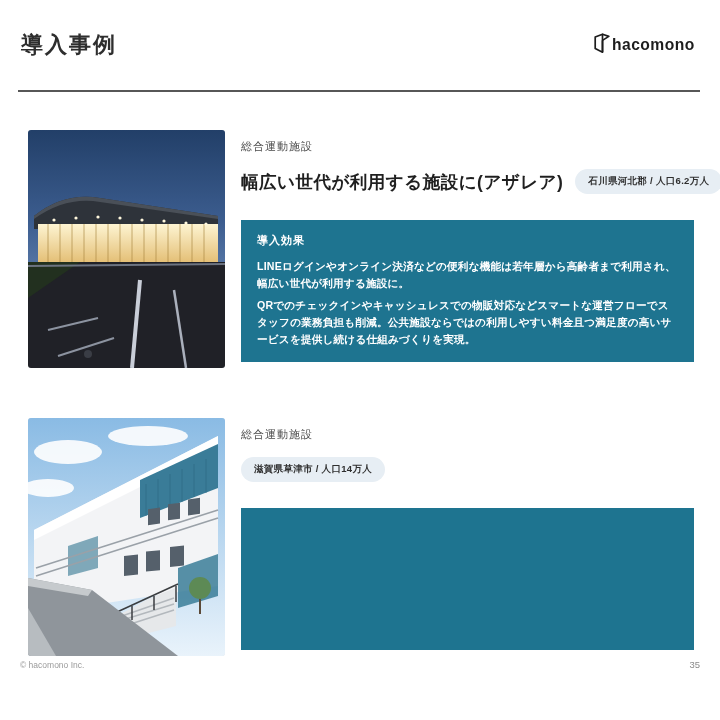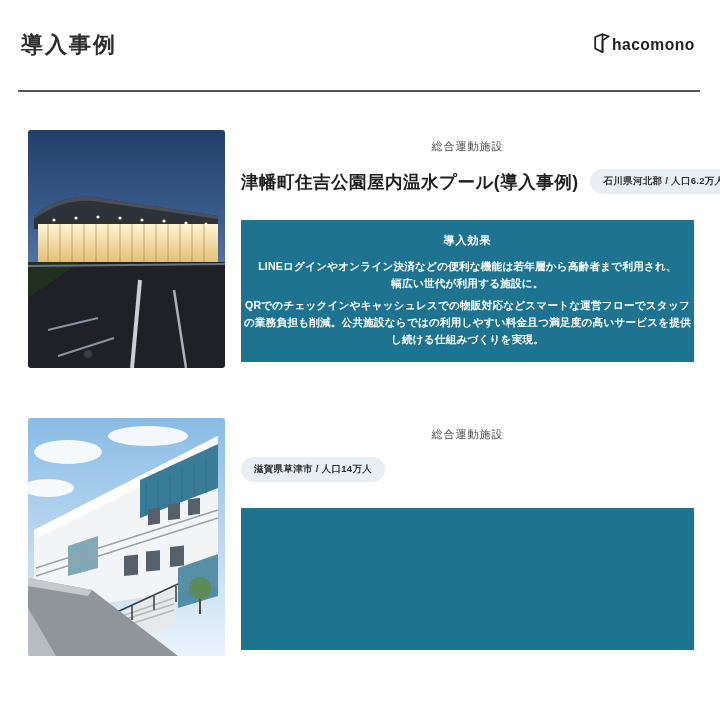--- a/index.html
+++ b/index.html
@@ -1,21 +1,21 @@
 <!DOCTYPE html>
 <html lang="ja"><head>
 <meta charset="utf-8">
 <style>
   * { margin:0; padding:0; box-sizing:border-box; }
   html,body { width:720px; height:720px; }
   body {
     font-family: "Liberation Sans", "DejaVu Sans", sans-serif;
     background:#ffffff; color:#222; overflow:hidden;
   }
-  .slide { position:relative; width:720px; height:692px; background:#fff;text-align:center; }
+  .slide { position:relative; width:720px; height:692px; background:#fff; }
 
   
   .header { position:absolute; top:30px; left:21px; right:18px;
             display:flex; justify-content:space-between; align-items:center; }
   .page-title { font-size:22px; font-weight:bold; color:#2e2e2e; letter-spacing:2px; }
   .logo { display:flex; align-items:center; }
   .logo-text { font-size:17px; font-weight:600; color:#1d1d1d; letter-spacing:0.5px;
                transform:scaleX(.92); transform-origin:left; }
   .rule { position:absolute; top:90px; left:18px; right:20px;
           border-top:2px solid #575757; }
@@ -28,21 +28,21 @@
            background:#dfe3e8; }
   .photo svg { display:block; width:100%; height:100%; }
   .content { flex:1; min-width:0; }
   .category { margin-top:9px; font-size:11px; color:#4a4a4a; letter-spacing:1px; }
   .title-row { margin-top:15px; display:flex; align-items:center; gap:12px; }
   .case-title { font-size:17.5px; font-weight:bold; color:#1f1f1f; letter-spacing:0.5px;
                 white-space:nowrap; }
   .badge { flex:none; background:#e7eef4; color:#2f2f2f; font-size:9.5px; font-weight:bold;
            padding:6px 13px; border-radius:13px; white-space:nowrap; letter-spacing:0.3px; }
   .result-box { margin-top:26px; background:#1e7490; color:#ffffff;
-                padding:13px 0 12px; min-height:142px; }
+                padding:13px 16px 12px; min-height:142px; }
   .case-2 .result-box { min-height:142px; }
   .result-heading { font-size:11px; font-weight:bold; margin-bottom:10px; letter-spacing:1px; }
   .result-body p { font-size:10.6px; line-height:1.58; white-space:pre-line;
                    margin-bottom:6px; letter-spacing:0.2px; font-weight:bold; }
   .result-body p:last-child { margin-bottom:0; }
 
   
   .footer { position:absolute; left:20px; right:20px; bottom:22px;
             display:flex; justify-content:space-between; align-items:flex-end; }
   .copyright { font-size:8.5px; color:#9b9b9b; }
@@ -121,21 +121,21 @@
         <path d="M104 238 L112 150" stroke="#c9ced8" stroke-width="4" fill="none"></path>
         <path d="M158 238 L146 160" stroke="#aab0bc" stroke-width="2.5" fill="none"></path>
         <path d="M20 200 L70 188" stroke="#8c93a0" stroke-width="2" fill="none"></path>
         <path d="M30 226 L86 208" stroke="#8c93a0" stroke-width="2" fill="none"></path>
         <circle cx="60" cy="224" r="4" fill="#3a3d45"></circle>
       </svg>
     </div>
     <div class="content">
       <div class="category">総合運動施設</div>
       <div class="title-row">
-        <div class="case-title">津幡町住吉公園屋内温水プール(導入事例)</div>
+        <div class="case-title">幅広い世代が利用する施設に(アザレア)</div>
         <div class="badge">石川県河北郡 / 人口6.2万人</div>
       </div>
       <div class="result-box">
         <div class="result-heading">導入効果</div>
         <div class="result-body">
             <p>LINEログインやオンライン決済などの便利な機能は若年層から高齢者まで利用され、
 幅広い世代が利用する施設に。</p>
             <p>QRでのチェックインやキャッシュレスでの物販対応などスマートな運営フローでスタッフの業務負担も削減。公共施設ならではの利用しやすい料金且つ満足度の高いサービスを提供し続ける仕組みづくりを実現。</p>
           </div>
       </div>
@@ -213,14 +213,18 @@
     <div class="content">
       <div class="category">総合運動施設</div>
       <div class="title-row">
         <div class="badge">滋賀県草津市 / 人口14万人</div>
       </div>
       <div class="result-box">
       </div>
     </div>
   </div>
 
+  <div class="footer">
+    <div class="copyright">© hacomono Inc.</div>
+    <div class="page-number">35</div>
+  </div>
 
 </div>
 
 </body></html>

